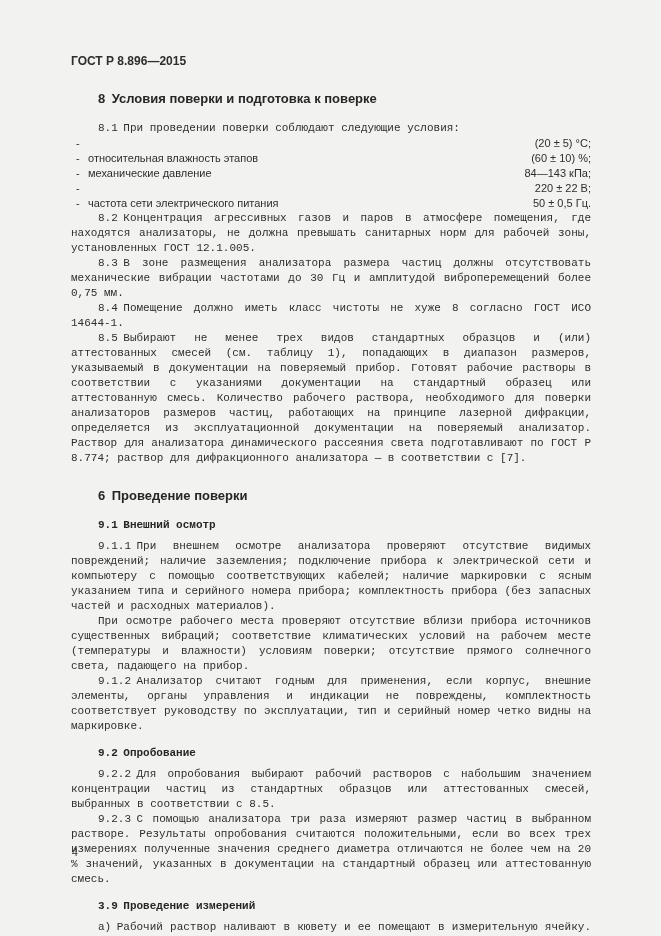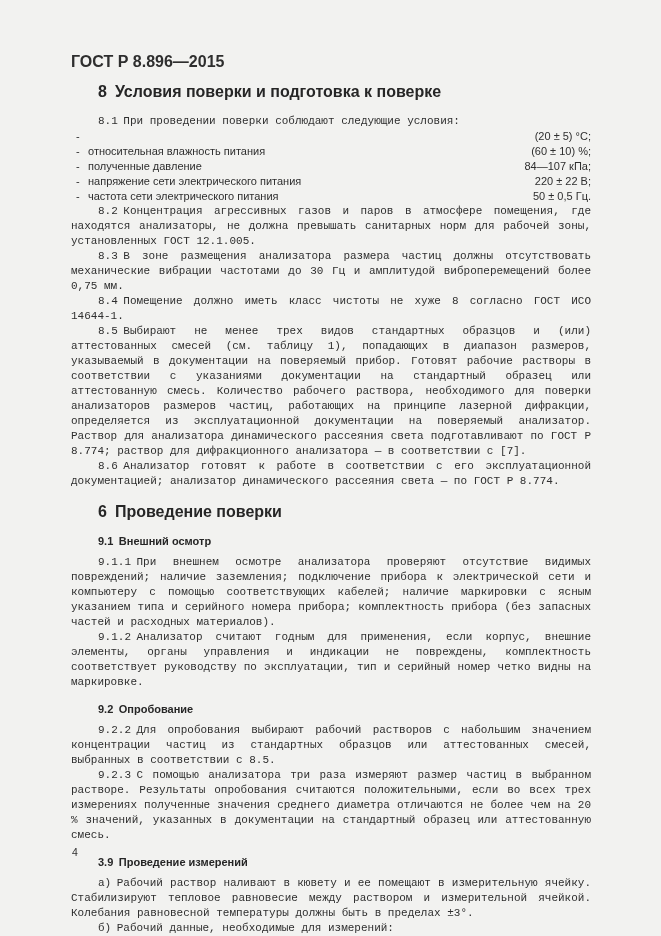--- a/index.html
+++ b/index.html
@@ -11,38 +11,39 @@
     color:#2e2e2e;
     font-family:"Liberation Sans","DejaVu Sans",sans-serif;
     font-size:11px;
     line-height:15px;
     overflow:hidden;
     box-sizing:border-box;
     padding:54px 70px 0 71px;
   }
   .doc-header{
     font-weight:bold;
-    font-size:16px;
+    font-size:12px;
     margin-bottom:0;
   }
   h1.sec-heading{
-    font-size:16px;
+    font-size:13px;
     font-weight:bold;
-    margin:14px 0 14px 0;
+    margin:21px 0 14px 0;
     padding-left:27px;
     color:#262626;
     line-height:17px;
   }
   h2.sub-heading{
     font-size:11px;
     font-weight:bold;
     margin:12px 0 6px 0;
     padding-left:27px;
     color:#262626;
     line-height:15px;
+    font-family:Liberation Mono, monospace;
   }
   p.para{
     margin:0;
     text-align:justify;
     text-indent:27px;
     font-family:Liberation Mono, monospace;
   }
   .cond-row{
     display:flex;
     align-items:baseline;
@@ -83,49 +84,48 @@
   <h1 class="sec-heading">8 Условия поверки и подготовка к поверке</h1>
 
   <p class="para">8.1 При проведении поверки соблюдают следующие условия:</p>
 
   <div class="cond-row">
     <span class="dash">-</span>
     <span class="cond-value">(20 ± 5) °С;</span>
   </div>
   <div class="cond-row">
     <span class="dash">-</span>
-    <span class="cond-label">относительная влажность питания</span>
+    <span class="cond-label">относительная влажность этапов</span>
     <span class="cond-value">(60 ± 10) %;</span>
   </div>
   <div class="cond-row">
     <span class="dash">-</span>
-    <span class="cond-label">полученные давление</span>
-    <span class="cond-value">84—107 кПа;</span>
+    <span class="cond-label">механические давление</span>
+    <span class="cond-value">84—143 кПа;</span>
   </div>
   <div class="cond-row">
     <span class="dash">-</span>
-    <span class="cond-label">напряжение сети электрического питания</span>
     <span class="cond-value">220 ± 22 В;</span>
   </div>
   <div class="cond-row">
     <span class="dash">-</span>
     <span class="cond-label">частота сети электрического питания</span>
     <span class="cond-value">50 ± 0,5 Гц.</span>
   </div>
 
   <p class="para">8.2 Концентрация агрессивных газов и паров в атмосфере помещения, где находятся анализаторы, не должна превышать санитарных норм для рабочей зоны, установленных ГОСТ 12.1.005.</p>
   <p class="para">8.3 В зоне размещения анализатора размера частиц должны отсутствовать механические вибрации частотами до 30 Гц и амплитудой виброперемещений более 0,75 мм.</p>
   <p class="para">8.4 Помещение должно иметь класс чистоты не хуже 8 согласно ГОСТ ИСО 14644-1.</p>
   <p class="para">8.5 Выбирают не менее трех видов стандартных образцов и (или) аттестованных смесей (см. таблицу 1), попадающих в диапазон размеров, указываемый в документации на поверяемый прибор. Готовят рабочие растворы в соответствии с указаниями документации на стандартный образец или аттестованную смесь. Количество рабочего раствора, необходимого для поверки анализаторов размеров частиц, работающих на принципе лазерной дифракции, определяется из эксплуатационной документации на поверяемый анализатор. Раствор для анализатора динамического рассеяния света подготавливают по ГОСТ Р 8.774; раствор для дифракционного анализатора — в соответствии с [7].</p>
-  <p class="para">8.6 Анализатор готовят к работе в соответствии с его эксплуатационной документацией; анализатор динамического рассеяния света — по ГОСТ Р 8.774.</p>
 
   <h1 class="sec-heading">6 Проведение поверки</h1>
 
   <h2 class="sub-heading">9.1 Внешний осмотр</h2>
   <p class="para">9.1.1 При внешнем осмотре анализатора проверяют отсутствие видимых повреждений; наличие заземления; подключение прибора к электрической сети и компьютеру с помощью соответствующих кабелей; наличие маркировки с ясным указанием типа и серийного номера прибора; комплектность прибора (без запасных частей и расходных материалов).</p>
+  <p class="para">При осмотре рабочего места проверяют отсутствие вблизи прибора источников существенных вибраций; соответствие климатических условий на рабочем месте (температуры и влажности) условиям поверки; отсутствие прямого солнечного света, падающего на прибор.</p>
   <p class="para">9.1.2 Анализатор считают годным для применения, если корпус, внешние элементы, органы управления и индикации не повреждены, комплектность соответствует руководству по эксплуатации, тип и серийный номер четко видны на маркировке.</p>
 
   <h2 class="sub-heading">9.2 Опробование</h2>
   <p class="para">9.2.2 Для опробования выбирают рабочий растворов с набольшим значением концентрации частиц из стандартных образцов или аттестованных смесей, выбранных в соответствии с 8.5.</p>
   <p class="para">9.2.3 С помощью анализатора три раза измеряют размер частиц в выбранном растворе. Результаты опробования считаются положительными, если во всех трех измерениях полученные значения среднего диаметра отличаются не более чем на 20 % значений, указанных в документации на стандартный образец или аттестованную смесь.</p>
 
   <h2 class="sub-heading">3.9 Проведение измерений</h2>
   <p class="para">а) Рабочий раствор наливают в кювету и ее помещают в измерительную ячейку. Стабилизируют тепловое равновесие между раствором и измерительной ячейкой. Колебания равновесной температуры должны быть в пределах ±3°.</p>
   <p class="para">б) Рабочий данные, необходимые для измерений:</p>
 

